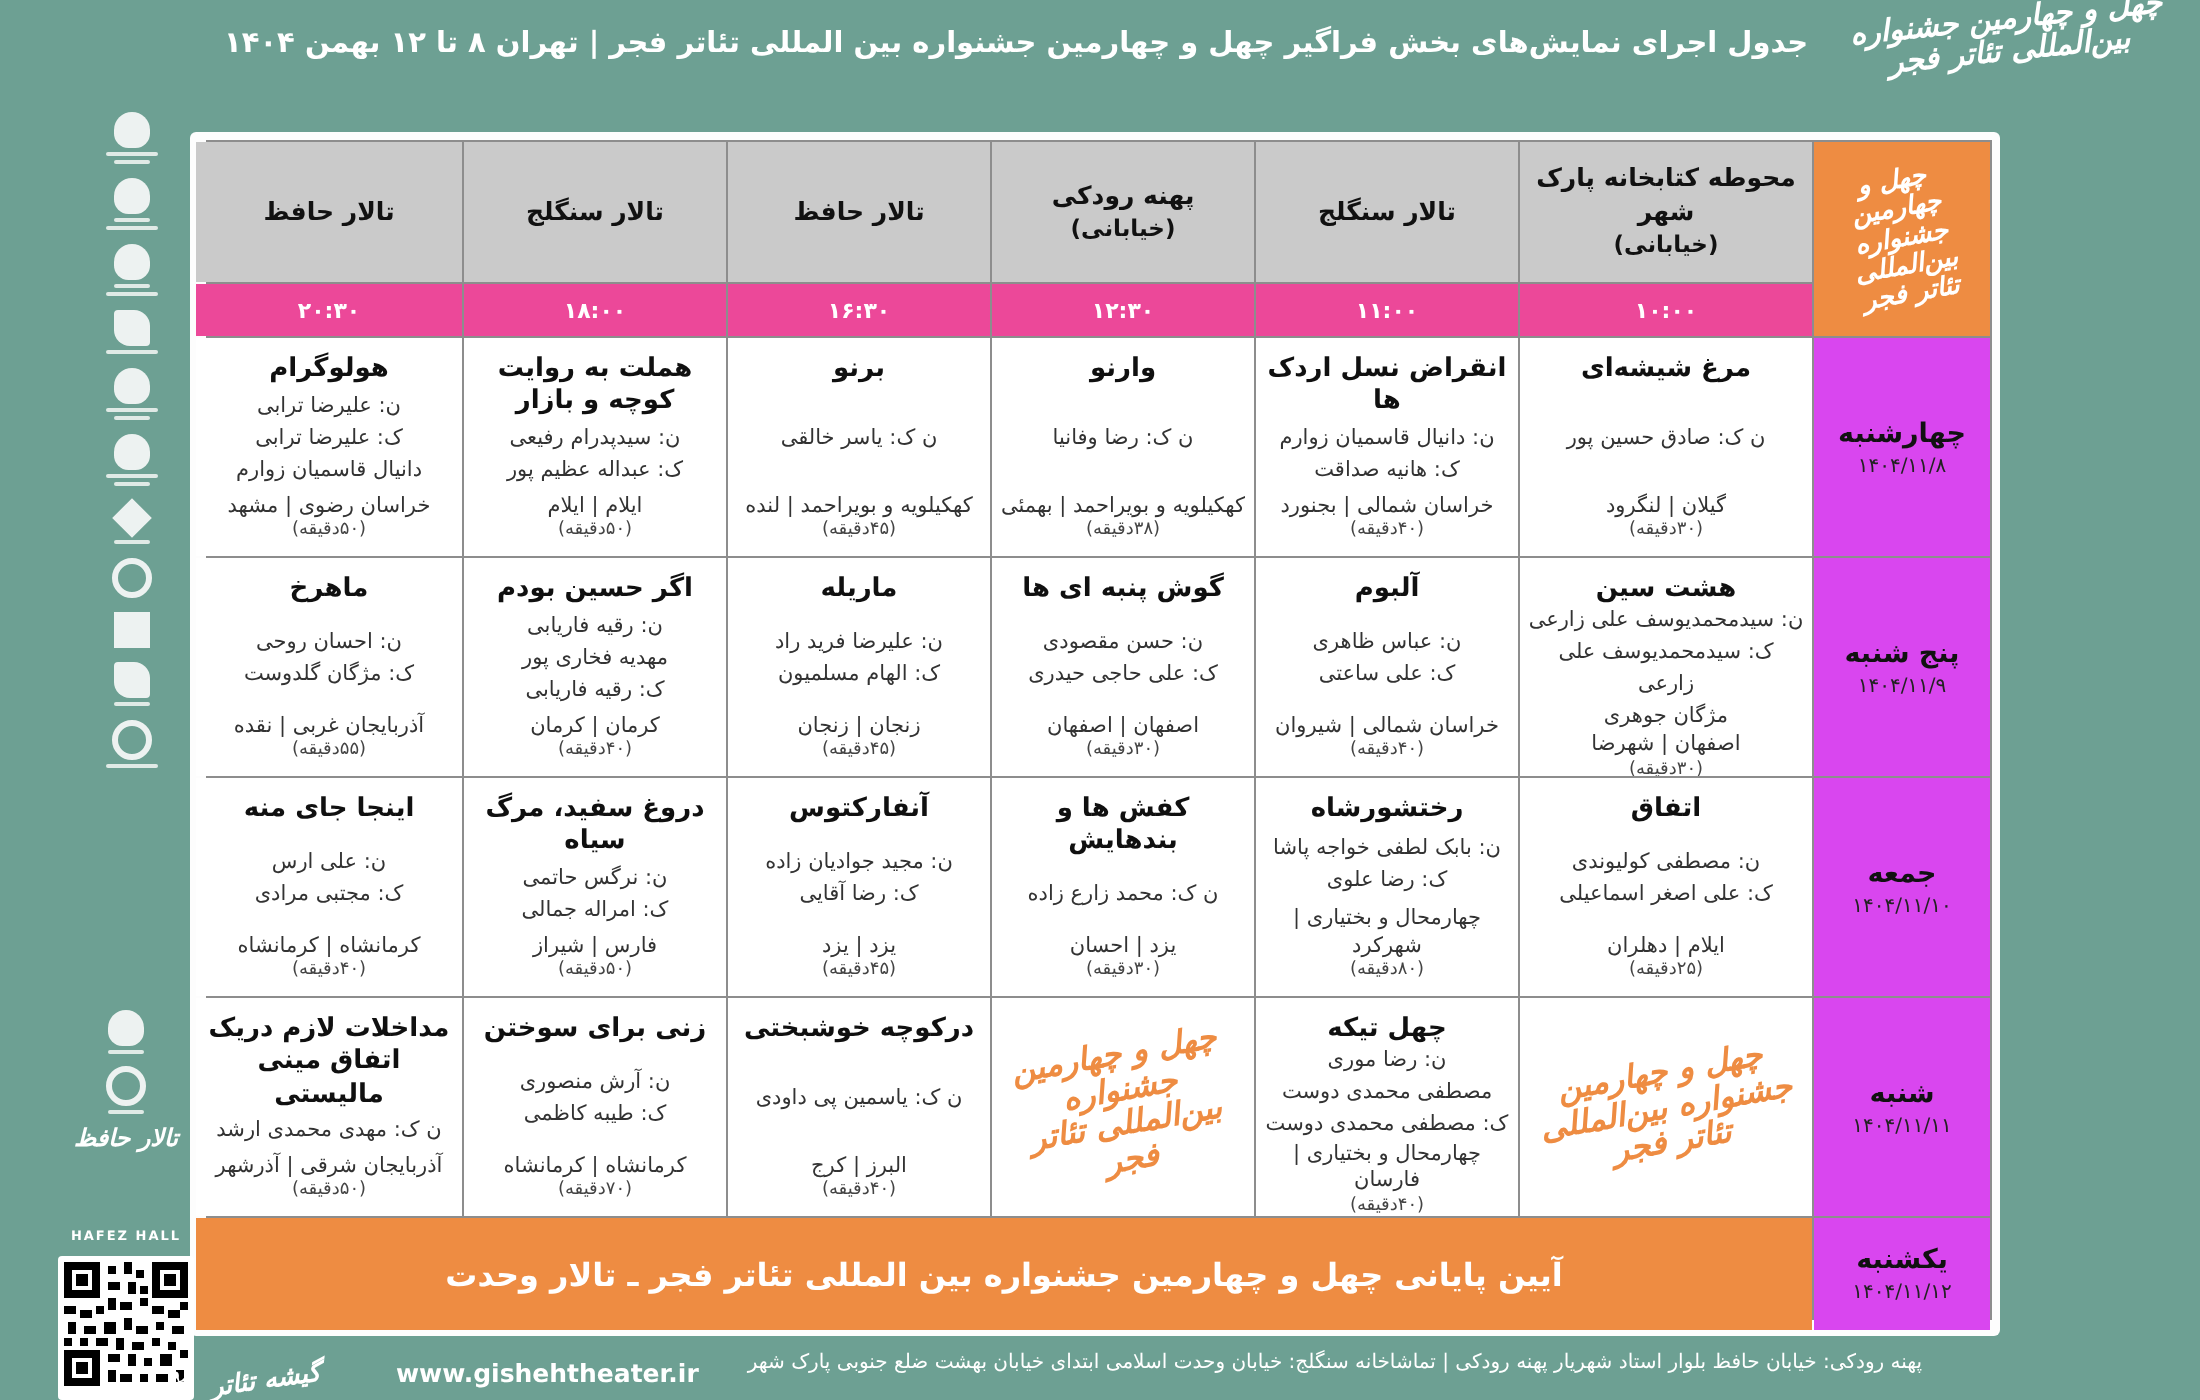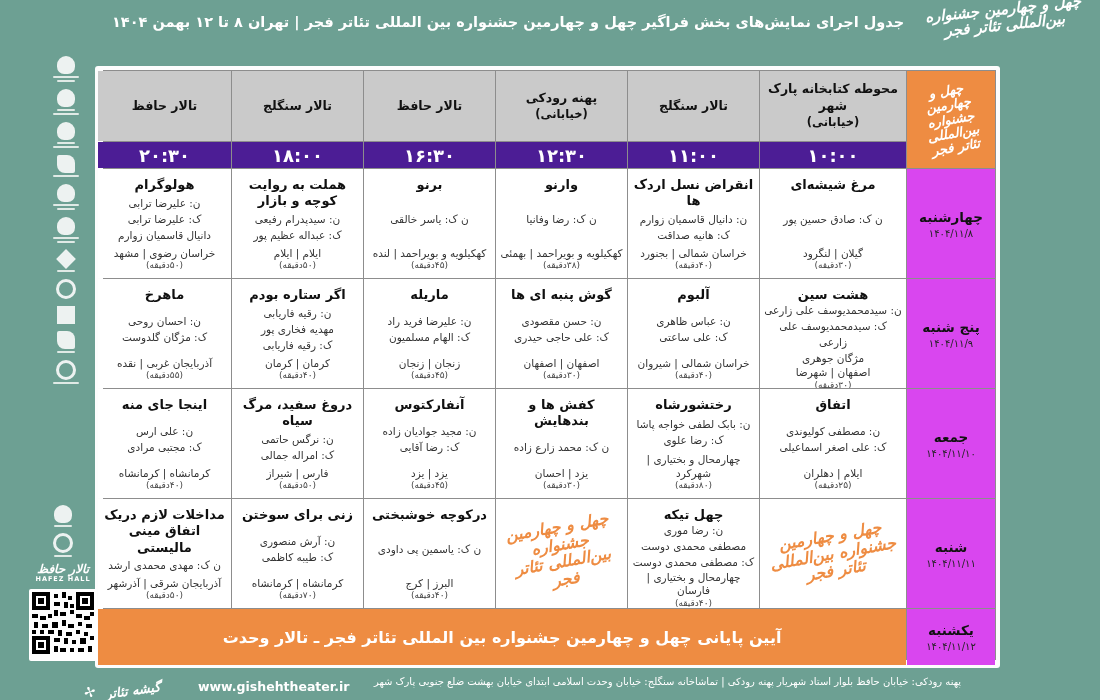--- a/index.html
+++ b/index.html
@@ -42,21 +42,21 @@
     grid-template-rows:70px 26px 109px 109px 109px 109px 56px;
     gap:1px;background:#8d8d8d;border:1px solid #8d8d8d;
   }
   .cell{background:#fff;display:flex;flex-direction:column;align-items:center;text-align:center;overflow:hidden;}
   .festival-cell{
     grid-column:1;grid-row:1 / span 2;background:#ee8c42;color:#fff;
     justify-content:center;
   }
   .venue{background:#cacaca;justify-content:center;font-weight:bold;font-size:12.5px;color:#111;padding:2px 3px;line-height:1.35;}
   .venue .sub{font-size:11.5px;}
-  .time{background:#4c1d95;color:#fff;font-weight:bold;font-size:18px;justify-content:center;}
+  .time{background:#ec4899;color:#fff;font-weight:bold;font-size:11px;justify-content:center;}
   .day{background:#d946ef;justify-content:center;gap:3px;}
   .day-name{font-weight:bold;font-size:13.5px;color:#111;}
   .day-date{font-size:10px;color:#222;}
   .show{justify-content:space-between;padding:8px 4px 6px;}
   .show-title{font-size:13px;font-weight:bold;color:#101010;line-height:1.25;}
   .show-credits{font-size:10.5px;color:#333;white-space:pre-line;line-height:1.5;}
   .show-foot{line-height:1.3;}
   .show-loc{font-size:10.5px;color:#333;}
   .show-dur{font-size:9px;color:#444;}
   .logo-cell{justify-content:center;}
@@ -67,21 +67,21 @@
   }
   .festival-cell .calligraphy{color:#fff;font-size:13px;}
   .banner{
     grid-column:2 / span 6;background:#ee8c42;color:#fff;
     justify-content:center;font-weight:bold;font-size:16px;
   }
   
   .right-marks{position:absolute;top:505px;left:28px;width:70px;display:flex;flex-direction:column;align-items:center;gap:6px;}
   .hall-logo{color:#fff;text-align:center;line-height:1.1;}
   .hall-fa{font-family:"DejaVu Serif",serif;font-style:italic;font-weight:bold;font-size:12px;}
-  .hall-en{font-size:6.5px;letter-spacing:1px;font-weight:bold;}
+  .hall-en{font-size:6.5px;letter-spacing:1px;font-weight:bold;margin-top:39px;}
   .qr{background:#fff;padding:3px;border-radius:2px;}
   
   .footer-address{
     position:absolute;bottom:10px;right:105px;width:655px;
     color:#fff;font-size:10px;text-align:center;line-height:1.6;
   }
   .footer-site{
     position:absolute;bottom:6px;left:170px;
     color:#fff;font-weight:bold;font-size:12.5px;direction:ltr;margin-left:28px;
   }
@@ -277,21 +277,21 @@
     <div class="cell show">
         <div class="show-title">ماریله</div>
         <div class="show-credits">ن: علیرضا فرید راد
 ک: الهام مسلمیون</div>
         <div class="show-foot">
           <div class="show-loc">زنجان | زنجان</div>
           <div class="show-dur">(۴۵دقیقه)</div>
         </div>
       </div>
     <div class="cell show">
-        <div class="show-title">اگر ستاره بودم</div>
+        <div class="show-title">اگر حسین بودم</div>
         <div class="show-credits">ن: رقیه فاریابی
 مهدیه فخاری پور
 ک: رقیه فاریابی</div>
         <div class="show-foot">
           <div class="show-loc">کرمان | کرمان</div>
           <div class="show-dur">(۴۰دقیقه)</div>
         </div>
       </div>
     <div class="cell show">
         <div class="show-title">ماهرخ</div>

